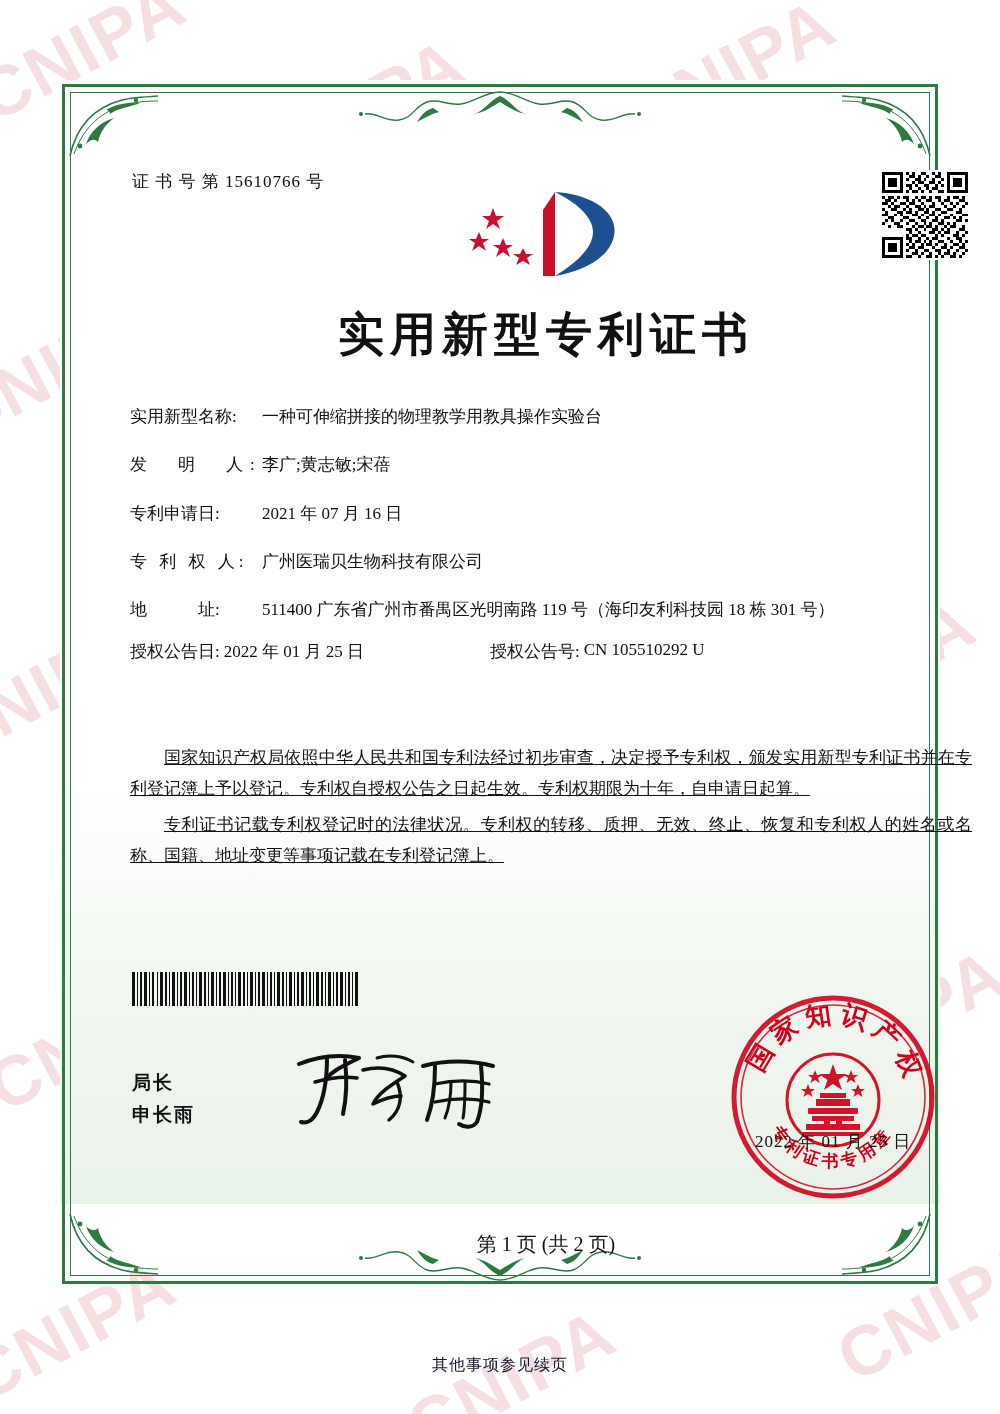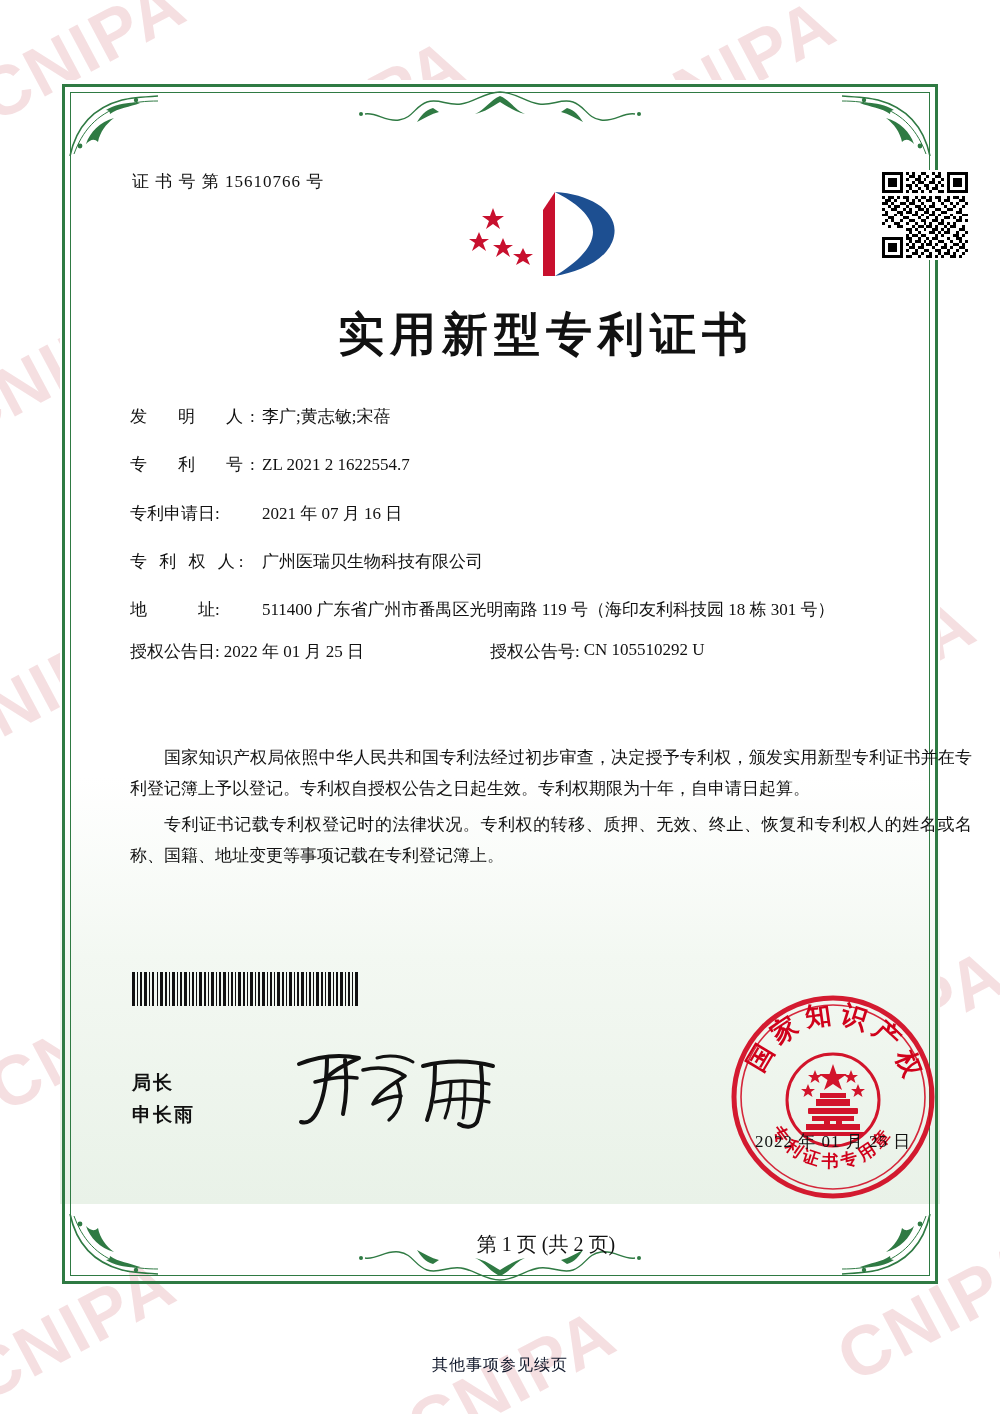--- a/index.html
+++ b/index.html
@@ -168,20 +168,21 @@
   .row-two .lbl { white-space: nowrap; }
   .row-two .lbl-sep { margin-right: 4px; }
 
   .paragraphs {
     position: absolute;
     left: 60px; right: 50px; top: 650px;
     font-size: 17px;
     line-height: 1.85;
     color: #111;
     text-align: justify;
+    text-decoration: underline;
   }
   .paragraphs p {
     margin: 0 0 4px 0;
     text-indent: 2em;
   }
 
   .barcode {
     position: absolute;
     left: 62px; top: 880px;
     width: 300px; height: 34px;
@@ -573,30 +574,30 @@
         <path d="M92 96 L92 30 L104 12 L104 96 Z" fill="#c8102e"></path>
 
         <path d="M104 12 C 140 14, 168 32, 163 56 C 158 80, 128 92, 104 96 C 124 84, 142 68, 142 52 C 142 36, 124 22, 104 12 Z" fill="#1d4f91"></path>
       </svg>
     </div>
 
     <div class="doc-title">实用新型专利证书</div>
 
     <div class="fields">
 
+      <div class="field-row">
+        <div class="field-label">实用新型名称:</div>
+        <div class="field-value">一种可伸缩拼接的物理教学用教具操作实验台</div>
+      </div>
 
       <div class="field-row">
         <div class="field-label sp1">发　明　人:</div>
         <div class="field-value">李广;黄志敏;宋蓓</div>
       </div>
 
-      <div class="field-row">
-        <div class="field-label sp1">专　利　号:</div>
-        <div class="field-value mono-num">ZL 2021 2 1622554.7</div>
-      </div>
 
       <div class="field-row">
         <div class="field-label">专利申请日:</div>
         <div class="field-value">2021 年 07 月 16 日</div>
       </div>
 
       <div class="field-row">
         <div class="field-label sp3">专 利 权 人:</div>
         <div class="field-value">广州医瑞贝生物科技有限公司</div>
       </div>

